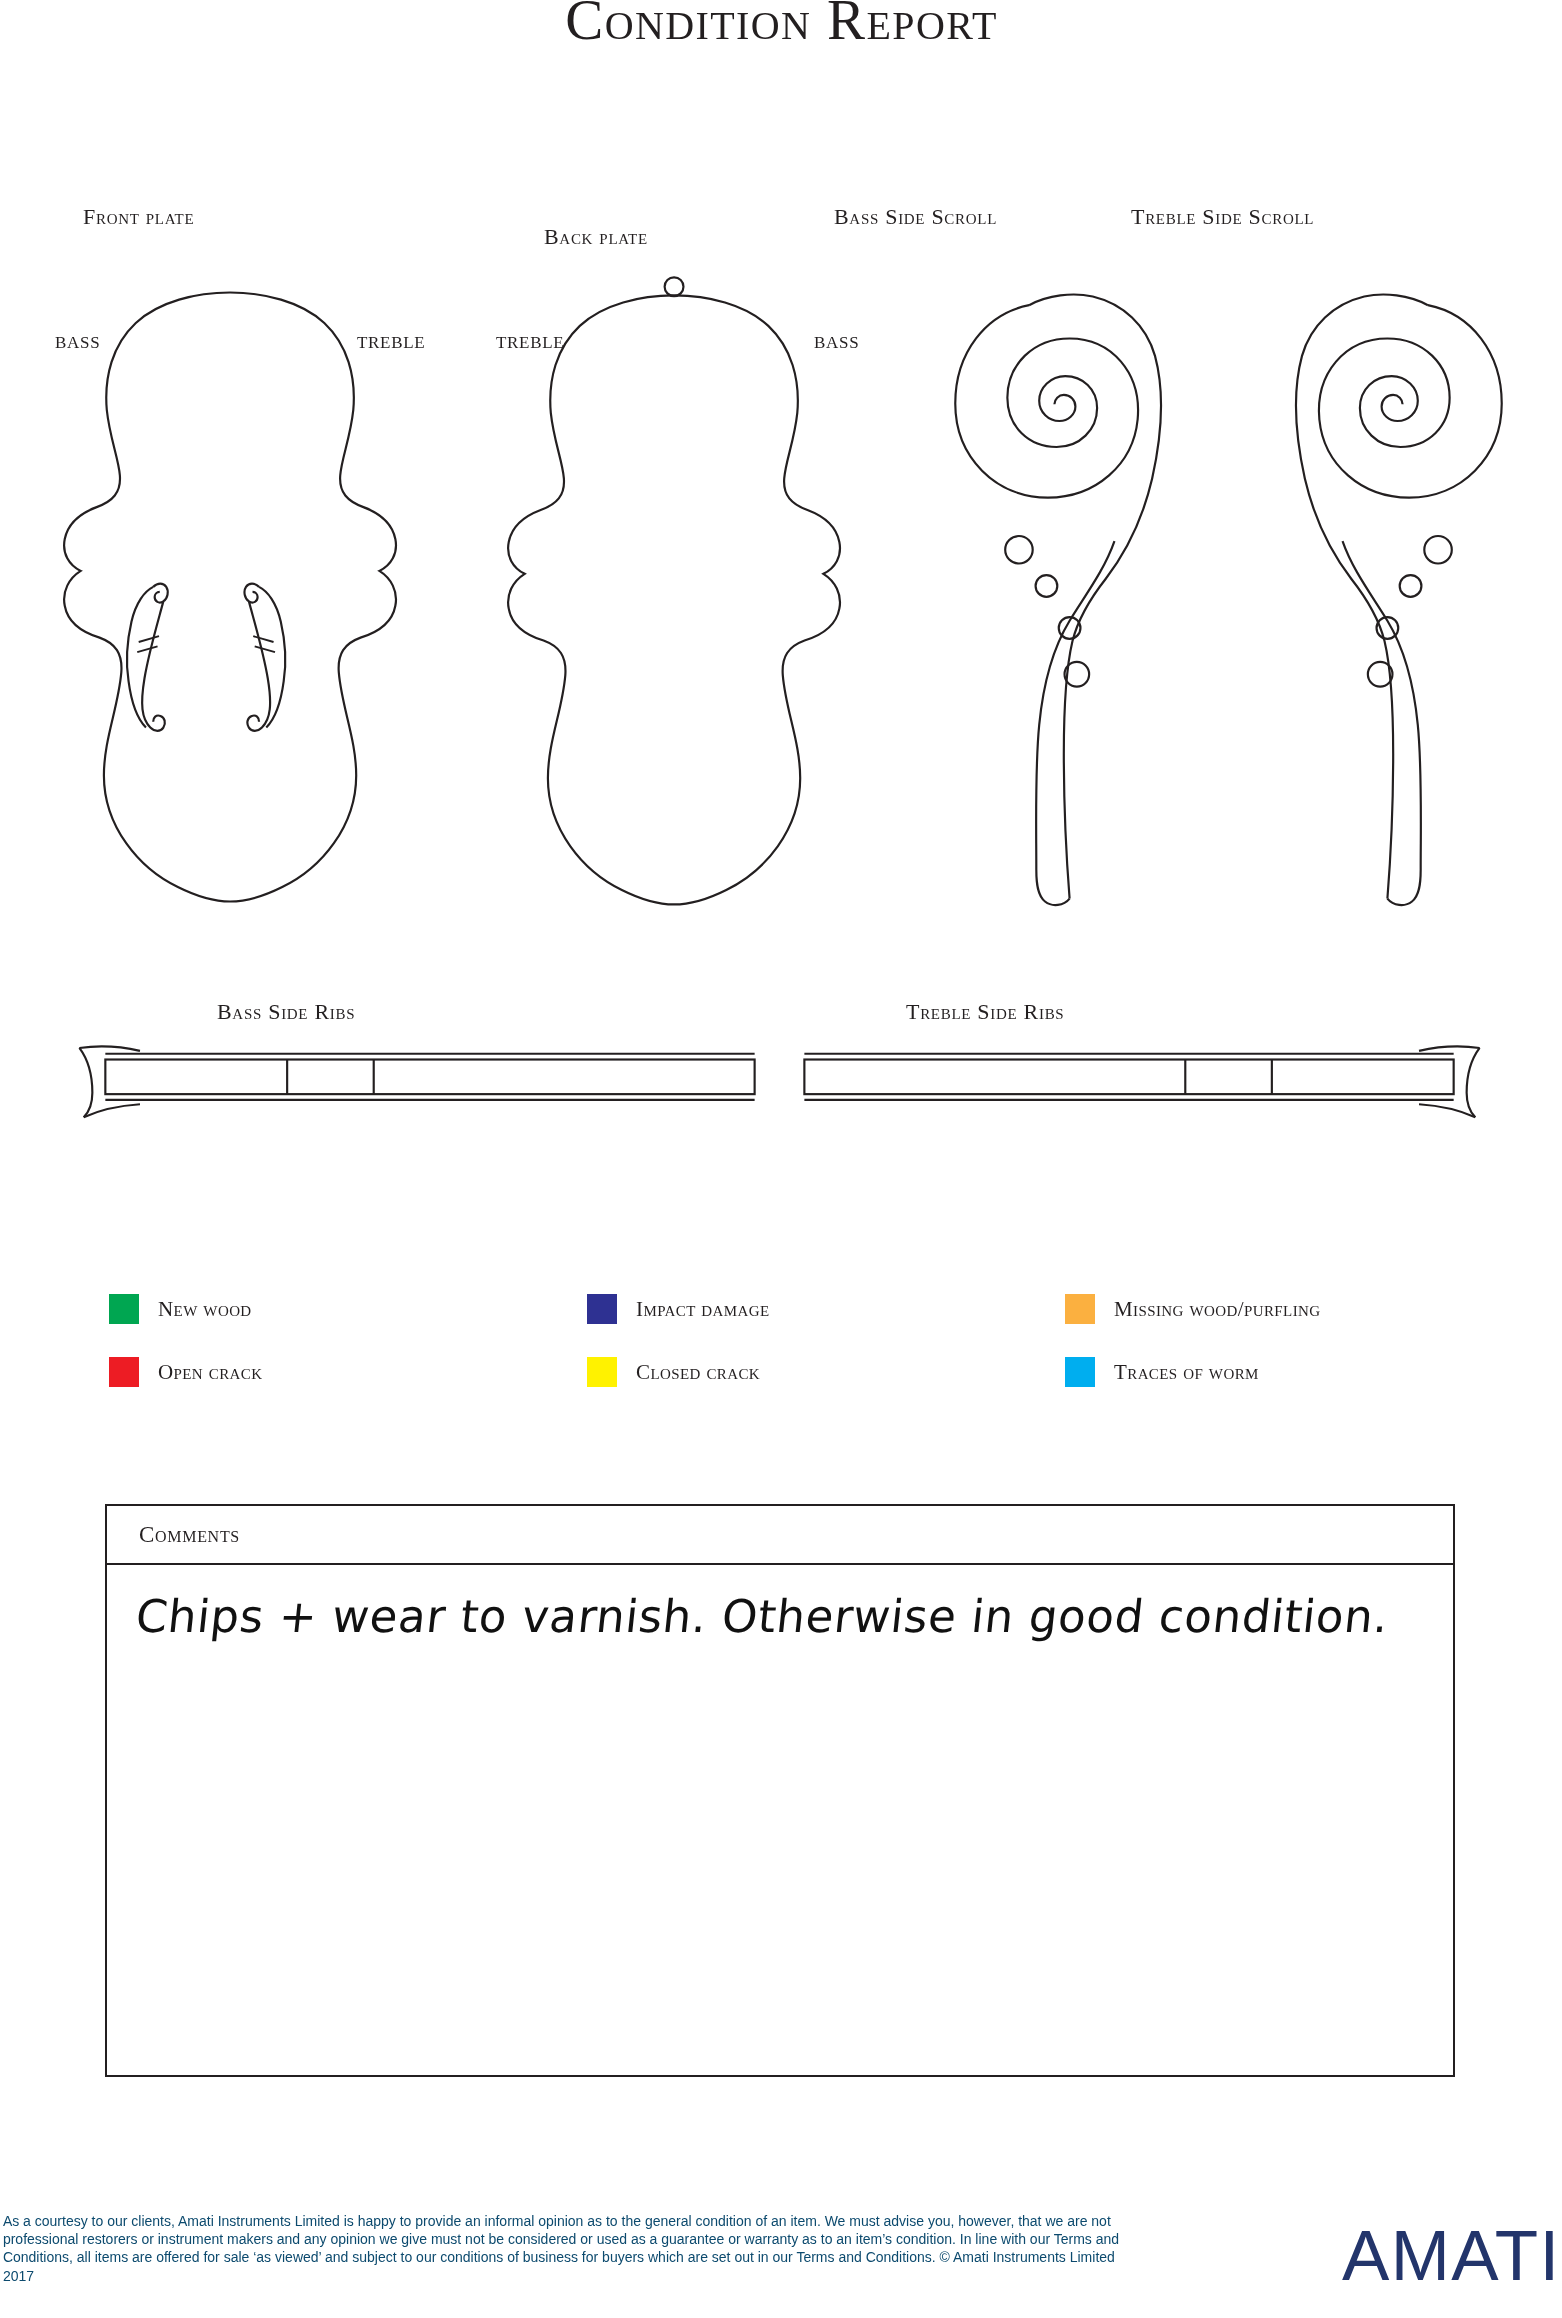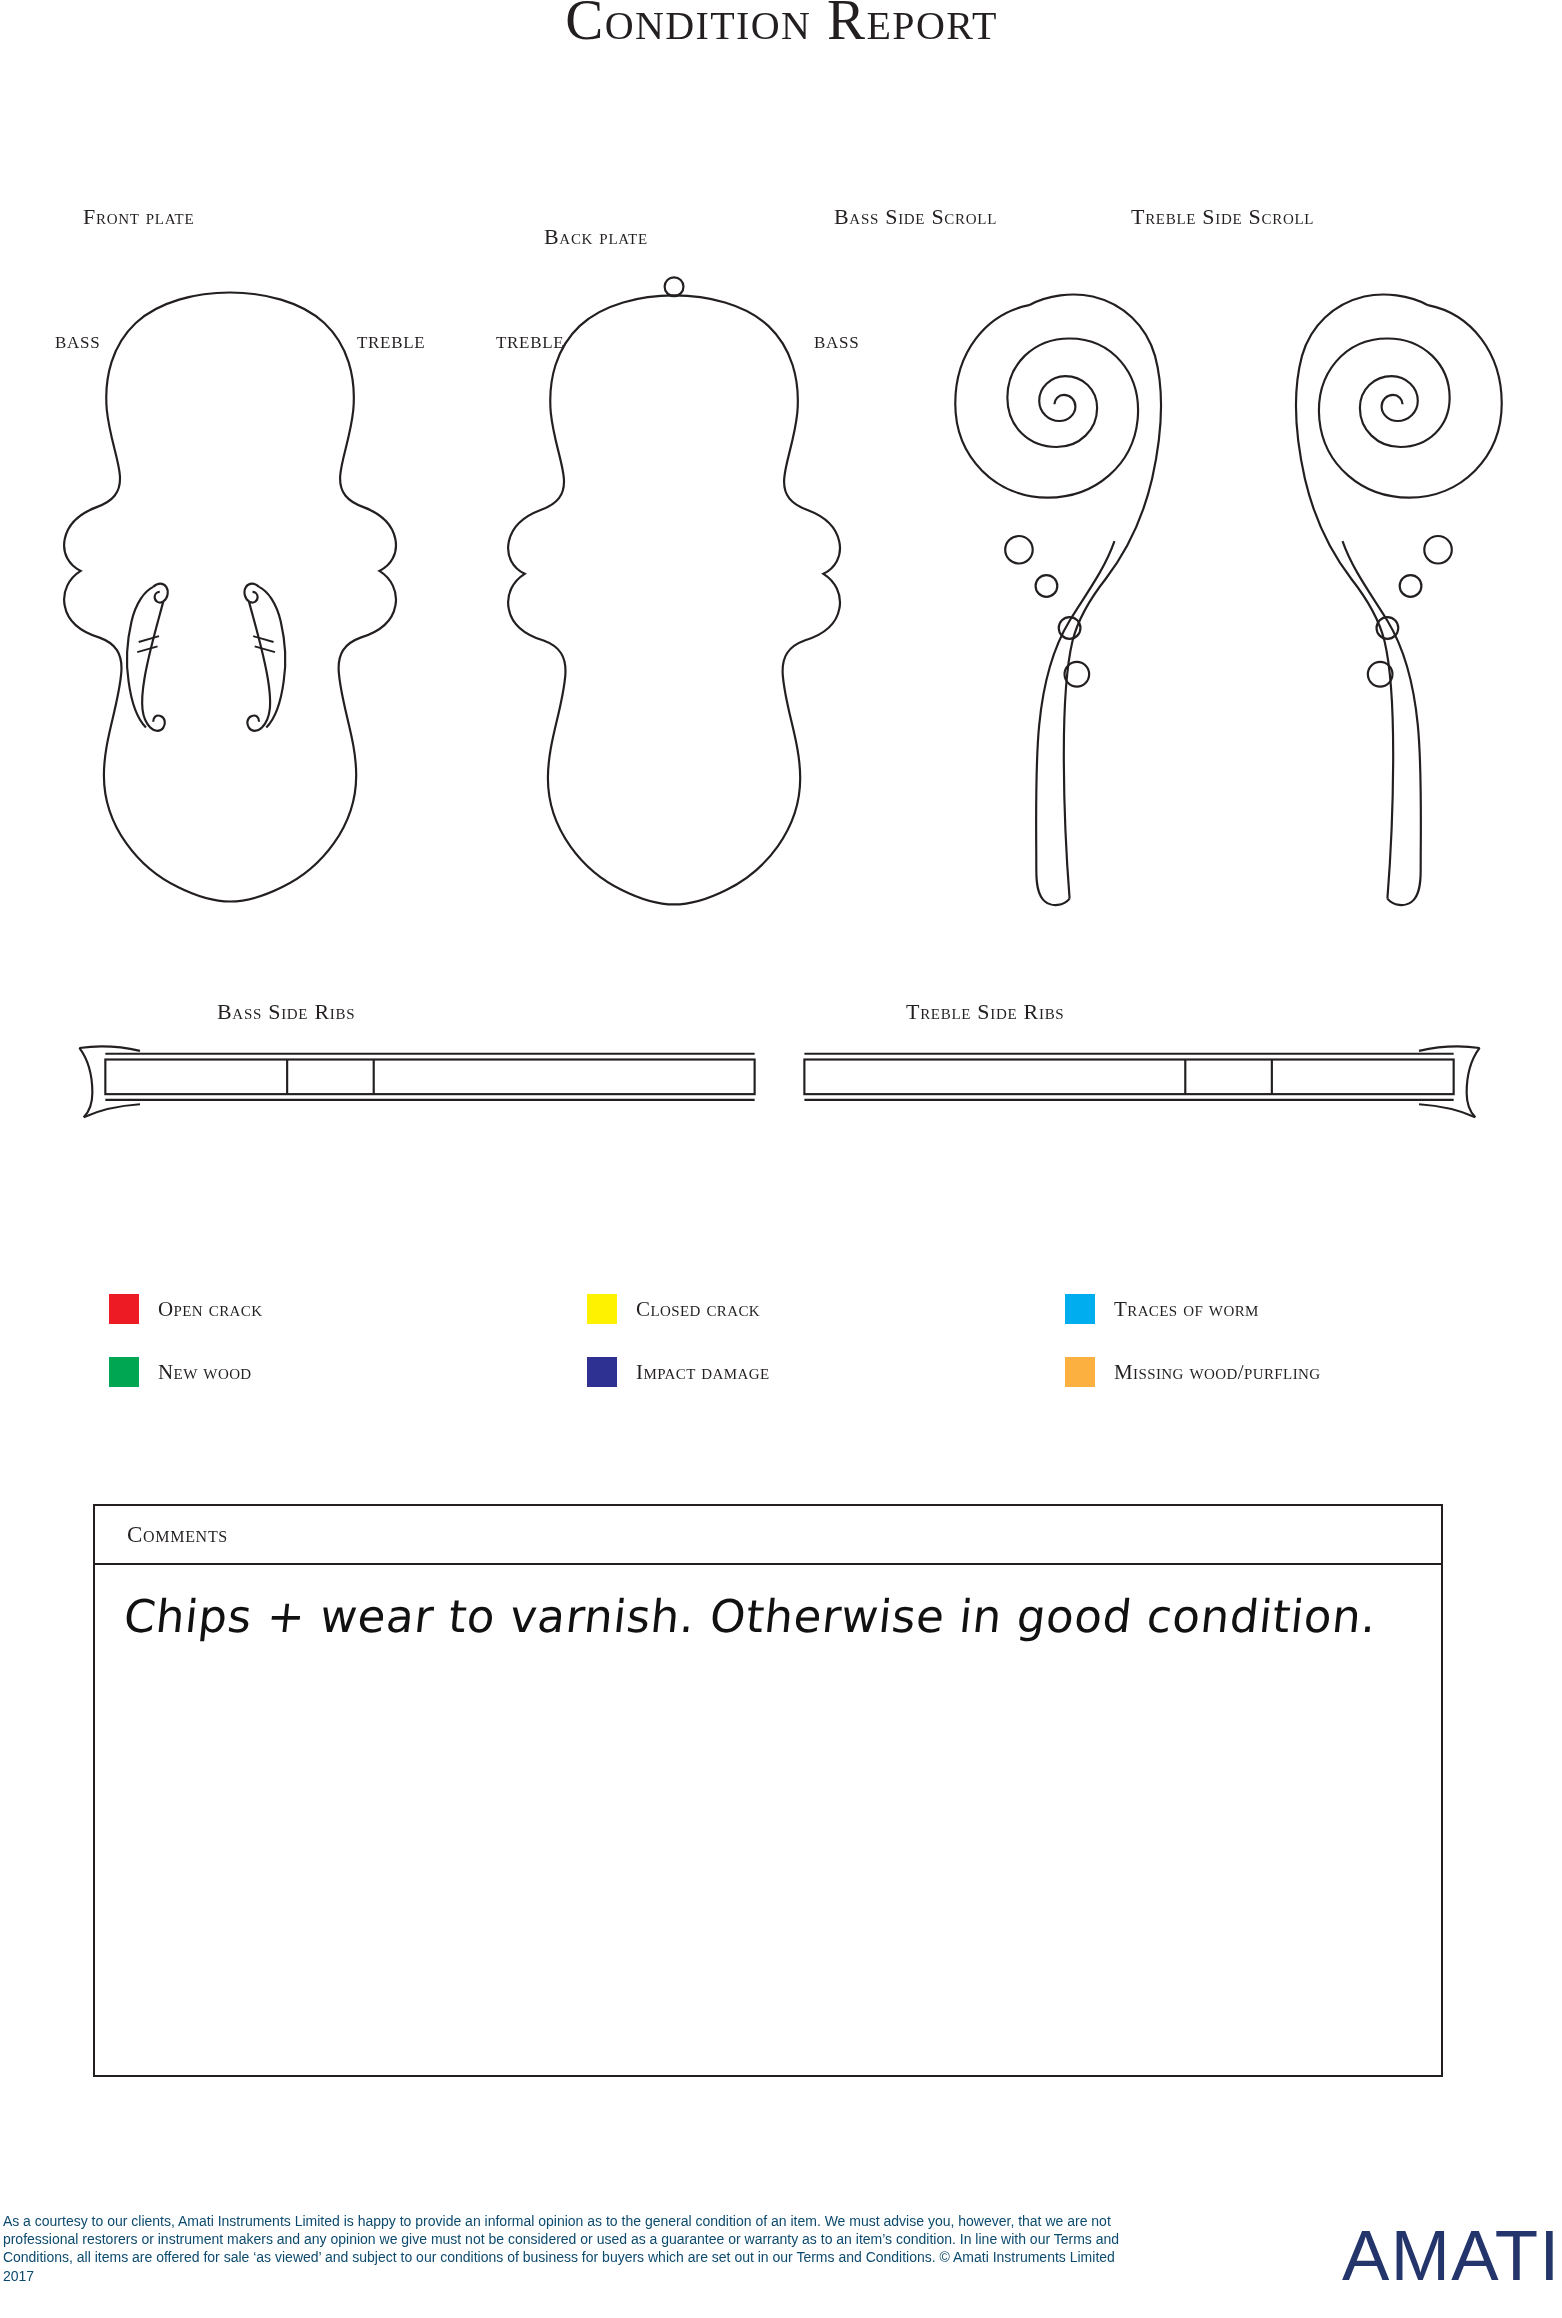--- a/index.html
+++ b/index.html
@@ -86,21 +86,21 @@
     font-variant: small-caps;
     font-size: 21px;
     letter-spacing: 0.4px;
     margin-left: 19px;
     white-space: nowrap;
   }
 
   
   .comments-box {
     position: absolute;
-    left: 93px;
+    left: 105px;
     top: 1504px;
     width: 1350px;
     height: 573px;
     border: 2.2px solid #231f20;
     box-sizing: border-box;
   }
   .comments-header {
     height: 59px;
     border-bottom: 2.2px solid #231f20;
     display: flex;
@@ -356,44 +356,44 @@
       <line x1="48" y1="108" x2="948" y2="108"></line>
       <line x1="300" y1="52" x2="300" y2="100"></line>
       <line x1="420" y1="52" x2="420" y2="100"></line>
     </g>
   </svg>
 </div>
 
 <div class="legend">
   <div class="legend-row">
     <div class="legend-item">
+      <span class="swatch" style="background:#00a651;"></span>
+      <span class="legend-label">New wood</span>
+    </div>
+    <div class="legend-item">
+      <span class="swatch" style="background:#2e3192;"></span>
+      <span class="legend-label">Impact damage</span>
+    </div>
+    <div class="legend-item wide">
+      <span class="swatch" style="background:#fbb040;"></span>
+      <span class="legend-label">Missing wood/purfling</span>
+    </div>
+  </div>
+  <div class="legend-row">
+    <div class="legend-item">
       <span class="swatch" style="background:#ed1c24;"></span>
       <span class="legend-label">Open crack</span>
     </div>
     <div class="legend-item">
       <span class="swatch" style="background:#fff200;"></span>
       <span class="legend-label">Closed crack</span>
     </div>
     <div class="legend-item wide">
       <span class="swatch" style="background:#00aeef;"></span>
       <span class="legend-label">Traces of worm</span>
-    </div>
-  </div>
-  <div class="legend-row">
-    <div class="legend-item">
-      <span class="swatch" style="background:#00a651;"></span>
-      <span class="legend-label">New wood</span>
-    </div>
-    <div class="legend-item">
-      <span class="swatch" style="background:#2e3192;"></span>
-      <span class="legend-label">Impact damage</span>
-    </div>
-    <div class="legend-item wide">
-      <span class="swatch" style="background:#fbb040;"></span>
-      <span class="legend-label">Missing wood/purfling</span>
     </div>
   </div>
 </div>
 
 <div class="comments-box">
   <div class="comments-header">
     <span class="comments-header-label">Comments</span>
   </div>
   <div class="comments-body">
     <div class="handwriting">Chips + wear to varnish. Otherwise in good condition.</div>

